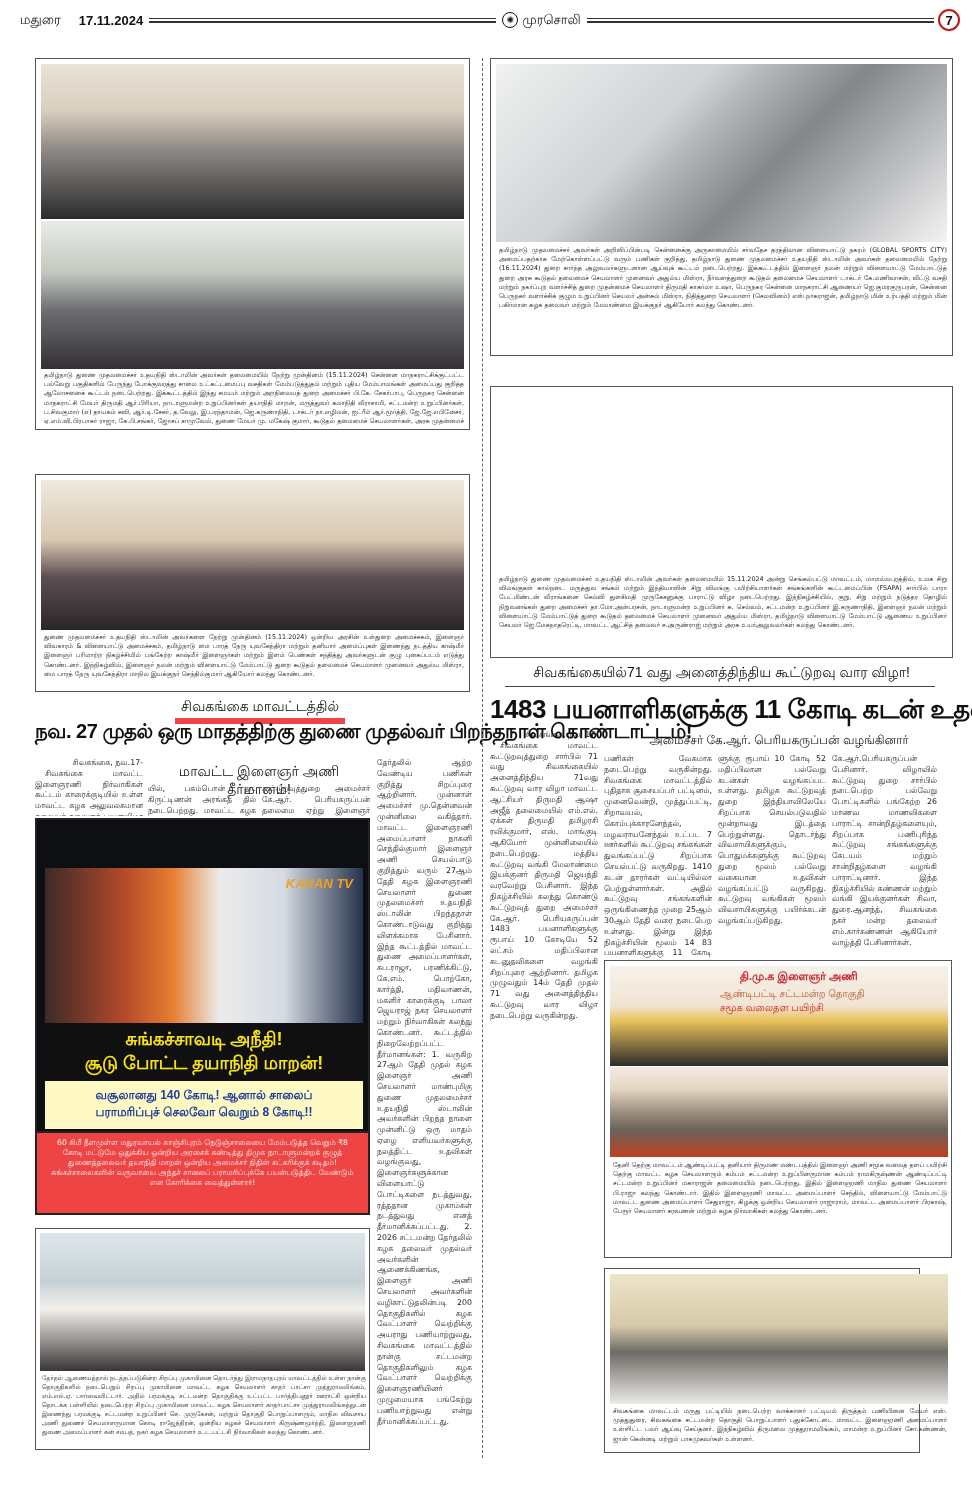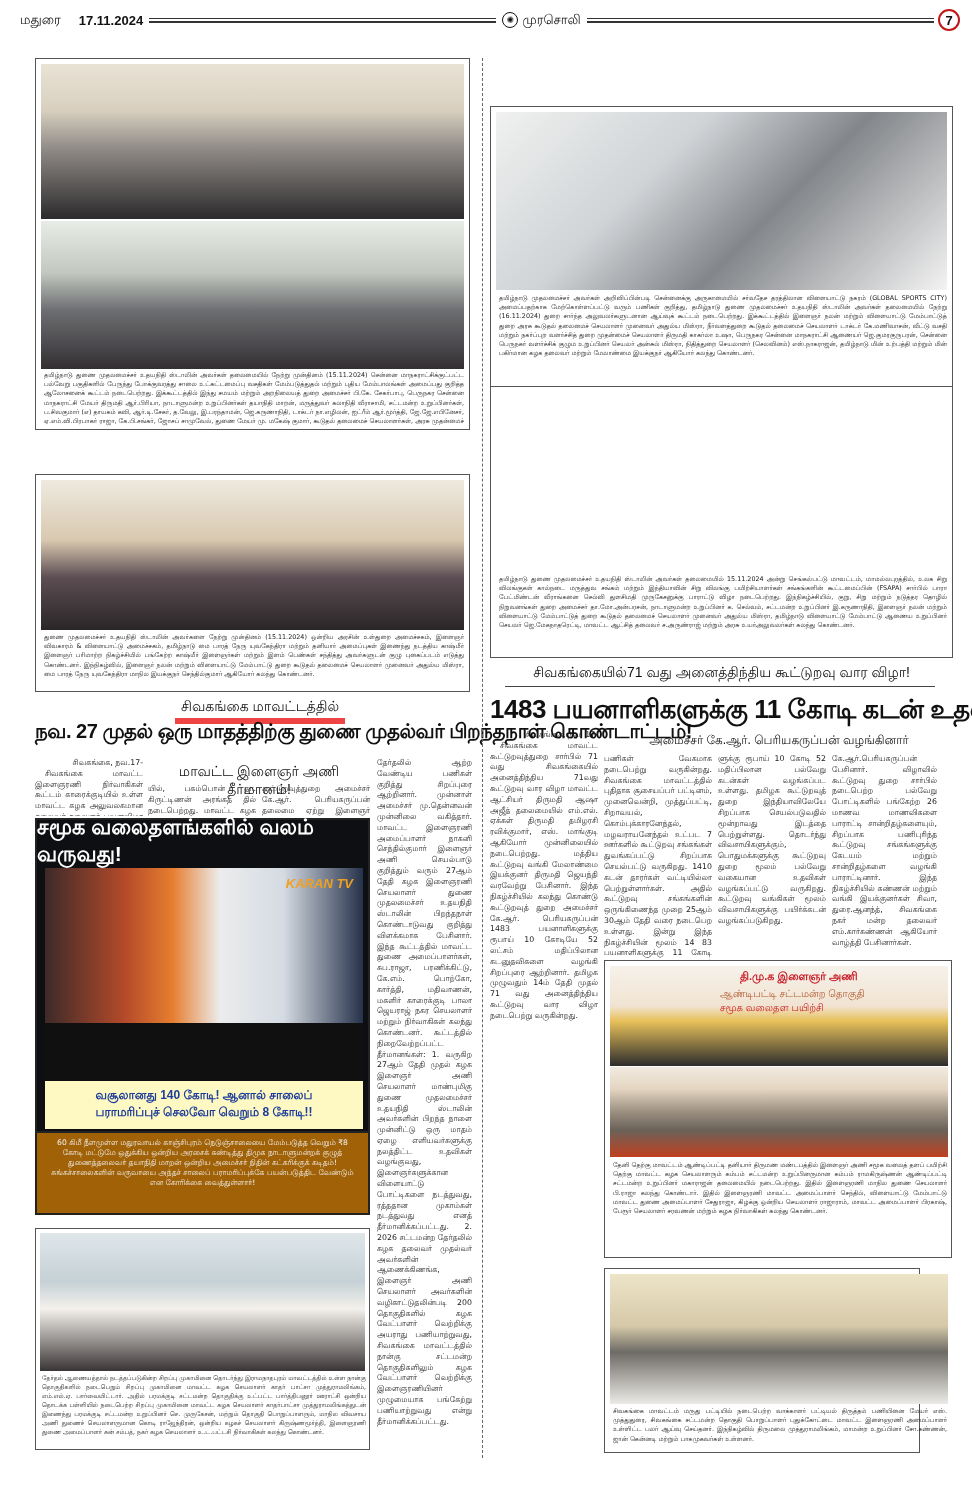--- a/index.html
+++ b/index.html
@@ -35,21 +35,21 @@
   .col { position: absolute; font-size: 7.8px; line-height: 10.8px; text-align: justify; color: #222; overflow: hidden; }
   .col p { text-indent: 10px; }
   .dateline { text-align: right; display: block; }
 
   .promo { position: absolute; left: 35px; top: 818px; width: 335px; height: 315px; background: #0e0f12; border: 2px solid #222; }
   .promo-title { position: absolute; left: 0; top: 0; width: 100%; height: 44px; display: flex; align-items: center; justify-content: center; color: #fff; font-family: "Liberation Sans", sans-serif; font-weight: bold; font-size: 21px; }
   .promo-img { position: absolute; left: 8px; top: 48px; width: 318px; height: 155px; background: linear-gradient(90deg, #3d2a28 0%, #b44a2a 25%, #e67d2f 40%, #ececec 55%, #d5dbe3 75%, #26324a 100%); overflow: hidden; }
   .promo-badge { position: absolute; right: 10px; top: 8px; color: #f0a020; font-weight: bold; font-style: italic; font-size: 13px; font-family: "Liberation Sans", sans-serif; }
   .promo-yellow { position: absolute; left: 8px; top: 203px; width: 318px; height: 58px; background: #101010; color: #f7e21a; font-family: "Liberation Sans", sans-serif; font-weight: bold; font-size: 18px; line-height: 24px; text-align: center; padding-top: 4px; }
   .promo-white { position: absolute; left: 8px; top: 261px; width: 318px; height: 48px; background: #fef9c3; color: #1e3d9a; font-family: "Liberation Sans", sans-serif; font-weight: bold; font-size: 12px; line-height: 17px; text-align: center; padding-top: 6px; }
-  .promo-black { position: absolute; left: 35px; top: 1133px; width: 335px; height: 82px; background: #a16207; border-left: 2px solid #222; border-right: 2px solid #222; border-bottom: 2px solid #222; color: #f2f2f2; font-size: 7.6px; line-height: 10px; text-align: center; padding: 5px 14px; }
+  .promo-black { position: absolute; left: 35px; top: 1133px; width: 335px; height: 82px; background: #ef4444; border-left: 2px solid #222; border-right: 2px solid #222; border-bottom: 2px solid #222; color: #f2f2f2; font-size: 7.6px; line-height: 10px; text-align: center; padding: 5px 14px; }
 
   .dotted-v { position: absolute; border-left: 1px dashed #666; }
   .rule-h { position: absolute; height: 1px; background: #444; }
 </style>
 </head>
 <body>
 
 <div class="masthead">
   <span class="mh-city">மதுரை</span>
   <span class="mh-date">17.11.2024</span>
@@ -66,21 +66,21 @@
   <div class="photo ph-meeting" style="left:5px; top:5px; width:423px; height:155px;"></div>
   <div class="photo ph-meeting2" style="left:5px; top:162px; width:423px; height:148px;"></div>
   <div class="caption" style="left:8px; top:312px; width:420px; height:56px;">தமிழ்நாடு துணை முதலமைச்சர் உதயநிதி ஸ்டாலின் அவர்கள் தலைமையில் நேற்று முன்தினம் (15.11.2024) சென்னை மாநகராட்சிக்குட்பட்ட பல்வேறு பகுதிகளில் பேருந்து போக்குவரத்து சாலை உட்கட்டமைப்பு வசதிகள் மேம்படுத்துதல் மற்றும் புதிய மேம்பாலங்கள் அமைப்பது குறித்த ஆலோசனைக் கூட்டம் நடைபெற்றது. இக்கூட்டத்தில் இந்து சமயம் மற்றும் அறநிலையத் துறை அமைச்சர் பி.கே. சேகர்பாபு, பெருநகர சென்னை மாநகராட்சி மேயர் திருமதி ஆர்.பிரியா, நாடாளுமன்ற உறுப்பினர்கள் தயாநிதி மாறன், மருத்துவர் கலாநிதி வீராசாமி, சட்டமன்ற உறுப்பினர்கள், ப.சிவகுமார் (எ) தாயகம் கவி, ஆர்.டி.சேகர், த.வேலு, இ.பரந்தாமன், ஜெ.கருணாநிதி, டாக்டர் நா.எழிலன், ஐட்ரீம் ஆர்.மூர்த்தி, ஜே.ஜே.எபினேசர், ஏ.எம்.வி.பிரபாகர் ராஜா, கே.பி.சங்கர், ஜோசப் சாமுவேல், துணை மேயர் மு. மகேஷ் குமார், கூடுதல் தலைமைச் செயலாளர்கள், அரசு முதன்மைச் செயலாளர்கள் பெருநகர சென்னை மாநகராட்சி ஆணையர் மற்றும் அரசு உயர் அலுவலர்கள் கலந்து கொண்டனர்.</div>
 </div>
 
 <div class="box" style="left:35px; top:474px; width:435px; height:218px;">
   <div class="photo ph-group" style="left:5px; top:5px; width:423px; height:150px;"></div>
   <div class="caption" style="left:8px; top:158px; width:420px; height:56px;">துணை முதலமைச்சர் உதயநிதி ஸ்டாலின் அவர்களை நேற்று முன்தினம் (15.11.2024) ஒன்றிய அரசின் உள்துறை அமைச்சகம், இளைஞர் விவகாரம் &amp; விளையாட்டு அமைச்சகம், தமிழ்நாடு மை பாரத் நேரு யுவகேந்திரா மற்றும் தனியார் அமைப்புகள் இணைந்து நடத்திய காஷ்மீர் இளைஞர் பரிமாற்ற நிகழ்ச்சியில் பங்கேற்ற காஷ்மீர் இளைஞர்கள் மற்றும் இளம் பெண்கள் சந்தித்து அவர்களுடன் குழு புகைப்படம் எடுத்து கொண்டனர். இந்நிகழ்வில், இளைஞர் நலன் மற்றும் விளையாட்டு மேம்பாட்டு துறை கூடுதல் தலைமைச் செயலாளர் முனைவர் அதுல்ய மிஸ்ரா, மை பாரத் நேரு யுவகேந்திரா மாநில இயக்குநர் செந்தில்குமார் ஆகியோர் கலந்து கொண்டனர்.</div>
 </div>
 
-<div class="box" style="left:490px; top:58px; width:463px; height:298px;margin-top:48px;">
+<div class="box" style="left:490px; top:58px; width:463px; height:298px;">
   <div class="photo ph-table" style="left:5px; top:5px; width:451px; height:178px;"></div>
   <div class="caption" style="left:8px; top:187px; width:448px; height:108px;">தமிழ்நாடு முதலமைச்சர் அவர்கள் அறிவிப்பின்படி சென்னைக்கு அருகாமையில் சர்வதேச தரத்திலான விளையாட்டு நகரம் (GLOBAL SPORTS CITY) அமைப்பதற்காக மேற்கொள்ளப்பட்டு வரும் பணிகள் குறித்து, தமிழ்நாடு துணை முதலமைச்சர் உதயநிதி ஸ்டாலின் அவர்கள் தலைமையில் நேற்று (16.11.2024) துறை சார்ந்த அலுவலர்களுடனான ஆய்வுக் கூட்டம் நடைபெற்றது. இக்கூட்டத்தில் இளைஞர் நலன் மற்றும் விளையாட்டு மேம்பாட்டுத் துறை அரசு கூடுதல் தலைமைச் செயலாளர் முனைவர் அதுல்ய மிஸ்ரா, நீர்வளத்துறை கூடுதல் தலைமைச் செயலாளர் டாக்டர் கே.மணிவாசன், வீட்டு வசதி மற்றும் நகர்ப்புற வளர்ச்சித் துறை முதன்மைச் செயலாளர் திருமதி காகர்லா உஷா, பெருநகர சென்னை மாநகராட்சி ஆணையர் ஜெ.குமரகுருபரன், சென்னை பெருநகர் வளர்ச்சிக் குழும உறுப்பினர் செயலர் அன்சுல் மிஸ்ரா, நிதித்துறை செயலாளர் (செலவினம்) எஸ்.நாகராஜன், தமிழ்நாடு மின் உற்பத்தி மற்றும் மின் பகிர்மான கழக தலைவர் மற்றும் மேலாண்மை இயக்குநர் ஆகியோர் கலந்து கொண்டனர்.</div>
 </div>
 
 <div class="box" style="left:490px; top:386px; width:463px; height:272px;">
   <div class="caption" style="left:8px; top:188px; width:448px; height:80px;">தமிழ்நாடு துணை முதலமைச்சர் உதயநிதி ஸ்டாலின் அவர்கள் தலைமையில் 15.11.2024 அன்று செங்கல்பட்டு மாவட்டம், மாமல்லபுரத்தில், உலக சிறு விலங்குகள் கால்நடை மருத்துவ சங்கம் மற்றும் இந்தியாவின் சிறு விலங்கு பயிற்சியாளர்கள் சங்கங்களின் கூட்டமைப்பின் (FSAPA) சார்பில் பாரா பேட்மிண்டன் வீராங்கனை செல்வி துளசிமதி முருகேசனுக்கு பாராட்டு விழா நடைபெற்றது. இந்நிகழ்ச்சியில், குறு, சிறு மற்றும் நடுத்தர தொழில் நிறுவனங்கள் துறை அமைச்சர் தா.மோ.அன்பரசன், நாடாளுமன்ற உறுப்பினர் க. செல்வம், சட்டமன்ற உறுப்பினர் இ.கருணாநிதி, இளைஞர் நலன் மற்றும் விளையாட்டு மேம்பாட்டுத் துறை கூடுதல் தலைமைச் செயலாளர் முனைவர் அதுல்ய மிஸ்ரா, தமிழ்நாடு விளையாட்டு மேம்பாட்டு ஆணைய உறுப்பினர் செயலர் ஜெ.மேகநாதரெட்டி, மாவட்ட ஆட்சித் தலைவர் ச.அருண்ராஜ் மற்றும் அரசு உயர்அலுவலர்கள் கலந்து கொண்டனர்.</div>
 </div>
 
 <div class="kicker kicker-underline" style="left:175px; top:698px; width:170px; font-size:14px; padding-bottom:2px;">சிவகங்கை மாவட்டத்தில்</div>
 <div class="headline" style="left:35px; top:720px; width:440px; font-size:20px;">நவ. 27 முதல் ஒரு மாதத்திற்கு துணை முதல்வர் பிறந்தநாள் கொண்டாட்டம்!</div>
@@ -88,25 +88,26 @@
 <div class="col" style="left:35px; top:758px; width:108px; height:58px;">
   <span class="dateline">சிவகங்கை, நவ.17-</span>
   <p>சிவகங்கை மாவட்ட இளைஞரணி நிர்வாகிகள் கூட்டம் காரைக்குடியில் உள்ள மாவட்ட கழக அலுவலகமான தலைவர் கலைஞர் பவளவிழா மாளிகை</p>
 </div>
 <div class="subhead" style="left:148px; top:763px; width:222px; font-size:14px;">மாவட்ட இளைஞர் அணி தீர்மானம்!</div>
 <div class="col" style="left:148px; top:784px; width:108px; height:32px;">யில், பகம்பொன் தா. கிருட்டிணன் அரங்கத் தில் நடைபெற்றது. மாவட்ட கழக செயலாளர்</div>
 <div class="col" style="left:262px; top:784px; width:108px; height:32px;">கூட்டுறவுத்துறை அமைச்சர் கே.ஆர். பெரியகருப்பன் தலைமை ஏற்று இளைஞர் அணியினர் 2026 சட்டமன்றத்</div>
 <div class="col" style="left:377px; top:758px; width:95px; height:690px;">தேர்தலில் ஆற்ற வேண்டிய பணிகள் குறித்து சிறப்புரை ஆற்றினார். முன்னாள் அமைச்சர் மு.தென்னவன் முன்னிலை வகித்தார். மாவட்ட இளைஞரணி அமைப்பாளர் நாகனி செந்தில்குமார் இளைஞர் அணி செயல்பாடு குறித்தும் வரும் 27ஆம் தேதி கழக இளைஞரணி செயலாளர் துணை முதலமைச்சர் உதயநிதி ஸ்டாலின் பிறந்தநாள் கொண்டாடுவது குறித்து விளக்கமாக பேசினார். இந்த கூட்டத்தில் மாவட்ட துணை அமைப்பாளர்கள், சுப.ராஜா, பரணிக்கிட்டு, கே.எம். பொற்கோ, கார்த்தி, மதிவாணன், மகளிர் காரைக்குடி பாலா ஜெயராஜ் நகர செயலாளர் மற்றும் நிர்வாகிகள் கலந்து கொண்டனர். கூட்டத்தில் நிறைவேற்றப்பட்ட தீர்மானங்கள்: 1. வருகிற 27ஆம் தேதி முதல் கழக இளைஞர் அணி செயலாளர் மாண்புமிகு துணை முதலமைச்சர் உதயநிதி ஸ்டாலின் அவர்களின் பிறந்த நாளை முன்னிட்டு ஒரு மாதம் ஏழை எளியவர்களுக்கு நலத்திட்ட உதவிகள் வழங்குவது, இளைஞர்களுக்கான விளையாட்டு போட்டிகளை நடத்துவது, ரத்ததான முகாம்கள் நடத்துவது எனத் தீர்மானிக்கப்பட்டது. 2. 2026 சட்டமன்ற தேர்தலில் கழக தலைவர் முதல்வர் அவர்களின் ஆணைக்கிணங்க, இளைஞர் அணி செயலாளர் அவர்களின் வழிகாட்டுதலின்படி 200 தொகுதிகளில் கழக வேட்பாளர் வெற்றிக்கு அயராது பணியாற்றுவது, சிவகங்கை மாவட்டத்தில் நான்கு சட்டமன்ற தொகுதிகளிலும் கழக வேட்பாளர் வெற்றிக்கு இளைஞரணியினர் முழுமையாக பங்கேற்று பணியாற்றுவது என்று தீர்மானிக்கப்பட்டது.</div>
 
 <div class="promo">
-  <div class="promo-title">சமூக வலைதளங்களில் வலம் வருவது!</div>
   <div class="promo-img">
     <div class="promo-badge">KARAN TV</div>
   </div>
   <div class="promo-yellow">
+    <div>சுங்கச்சாவடி அநீதி!</div>
+    <div>சூடு போட்ட தயாநிதி மாறன்!</div>
   </div>
   <div class="promo-white">
     <div>வசூலானது 140 கோடி! ஆனால் சாலைப்</div>
     <div>பராமரிப்புச் செலவோ வெறும் 8 கோடி!!</div>
   </div>
 </div>
 <div class="promo-black">60 கிமீ நீளமுள்ள மதுரவாயல் காஞ்சிபுரம் நெடுஞ்சாலையை மேம்படுத்த வெறும் ₹8 கோடி மட்டுமே ஒதுக்கிய ஒன்றிய அரசைக் கண்டித்து திமுக நாடாளுமன்றக் குழுத் துணைத்தலைவர் தயாநிதி மாறன் ஒன்றிய அமைச்சர் நிதின் கட்கரிக்குக் கடிதம்! சுங்கச்சாலைகளின் வருவாயை அந்தச் சாலைப் பராமரிப்புக்கே பயன்படுத்திட வேண்டும் என கோரிக்கை வைத்துள்ளார்!</div>
 
 <div class="box" style="left:35px; top:1228px; width:335px; height:222px;">
   <div class="photo ph-camp" style="left:4px; top:4px; width:325px; height:138px;"></div>

